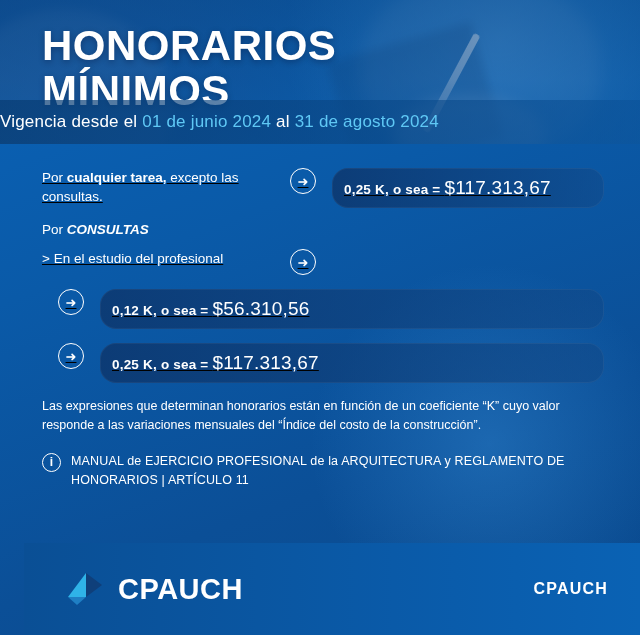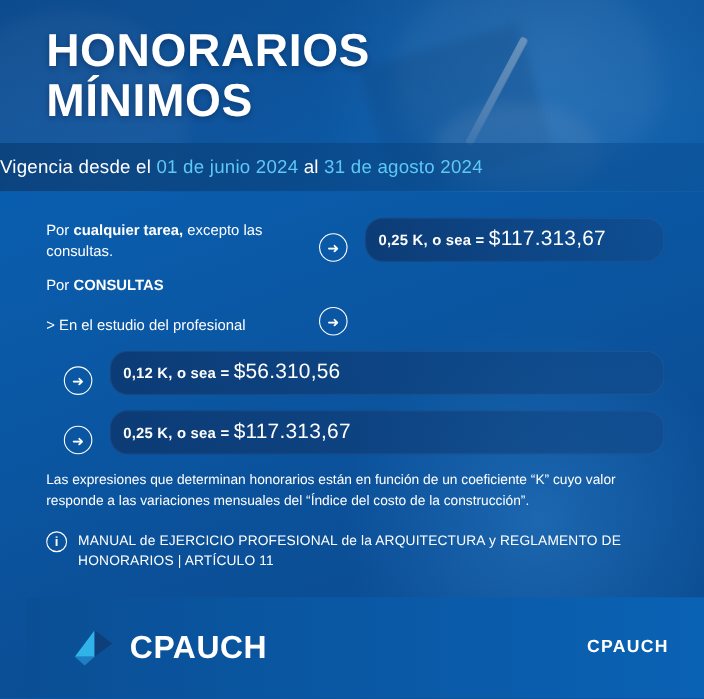--- a/index.html
+++ b/index.html
@@ -12,21 +12,21 @@
   .poster {
     position: relative;
     width: 640px; height: 635px;
     background: linear-gradient(160deg, #0a63b8 0%, #0a5aa8 35%, #0b4f97 70%, #0a4a8e 100%);
     overflow: hidden;
   }
 
   
   .hero {
     position: relative;
-    height: 174px;
+    height: 144px;
     background:
       radial-gradient(circle at 78% 28%, rgba(90,160,220,0.55) 0%, rgba(90,160,220,0) 42%),
       radial-gradient(circle at 18% 70%, rgba(30,90,160,0.60) 0%, rgba(30,90,160,0) 48%),
       linear-gradient(110deg, #0d4f93 0%, #0b5fae 45%, #0a6ec4 75%, #0b63b2 100%);
     overflow: hidden;
   }
   
   .hero .photo-a {
     position: absolute; left: -40px; top: 10px;
     width: 210px; height: 190px; border-radius: 50% 50% 45% 55%;
@@ -106,24 +106,25 @@
     position: absolute;
     right: -60px; top: 120px;
     width: 420px; height: 360px;
     border-radius: 50%;
     background: radial-gradient(circle, rgba(60,150,225,0.35) 0%, rgba(60,150,225,0) 65%);
     z-index: 0; pointer-events: none;
   }
 
   .row {
     display: flex;
-    align-items: flex-end;
+    align-items: flex-start;
     margin-bottom: 14px;
     position: relative;
     z-index: 2;
+    text-decoration: underline;
   }
   .row .label {
     width: 232px;
     color: #ffffff;
     font-size: 13.5px;
     line-height: 1.42;
     padding-right: 10px;
   }
   .row .label b { font-weight: bold; }
   .arrow-cell {
@@ -158,21 +159,21 @@
     font-size: 19px;
     letter-spacing: 0.2px;
   }
 
   .section-label {
     color: #ffffff;
     font-size: 13.5px;
     margin: 4px 0 12px 0;
     position: relative; z-index: 2;
   }
-  .section-label b { font-weight: bold; }
+  .section-label b { font-weight: bold; font-style: italic; }
 
   .note {
     margin-top: 14px;
     color: #ffffff;
     font-size: 12.5px;
     line-height: 1.55;
     position: relative; z-index: 2;
   }
 
   .source {

